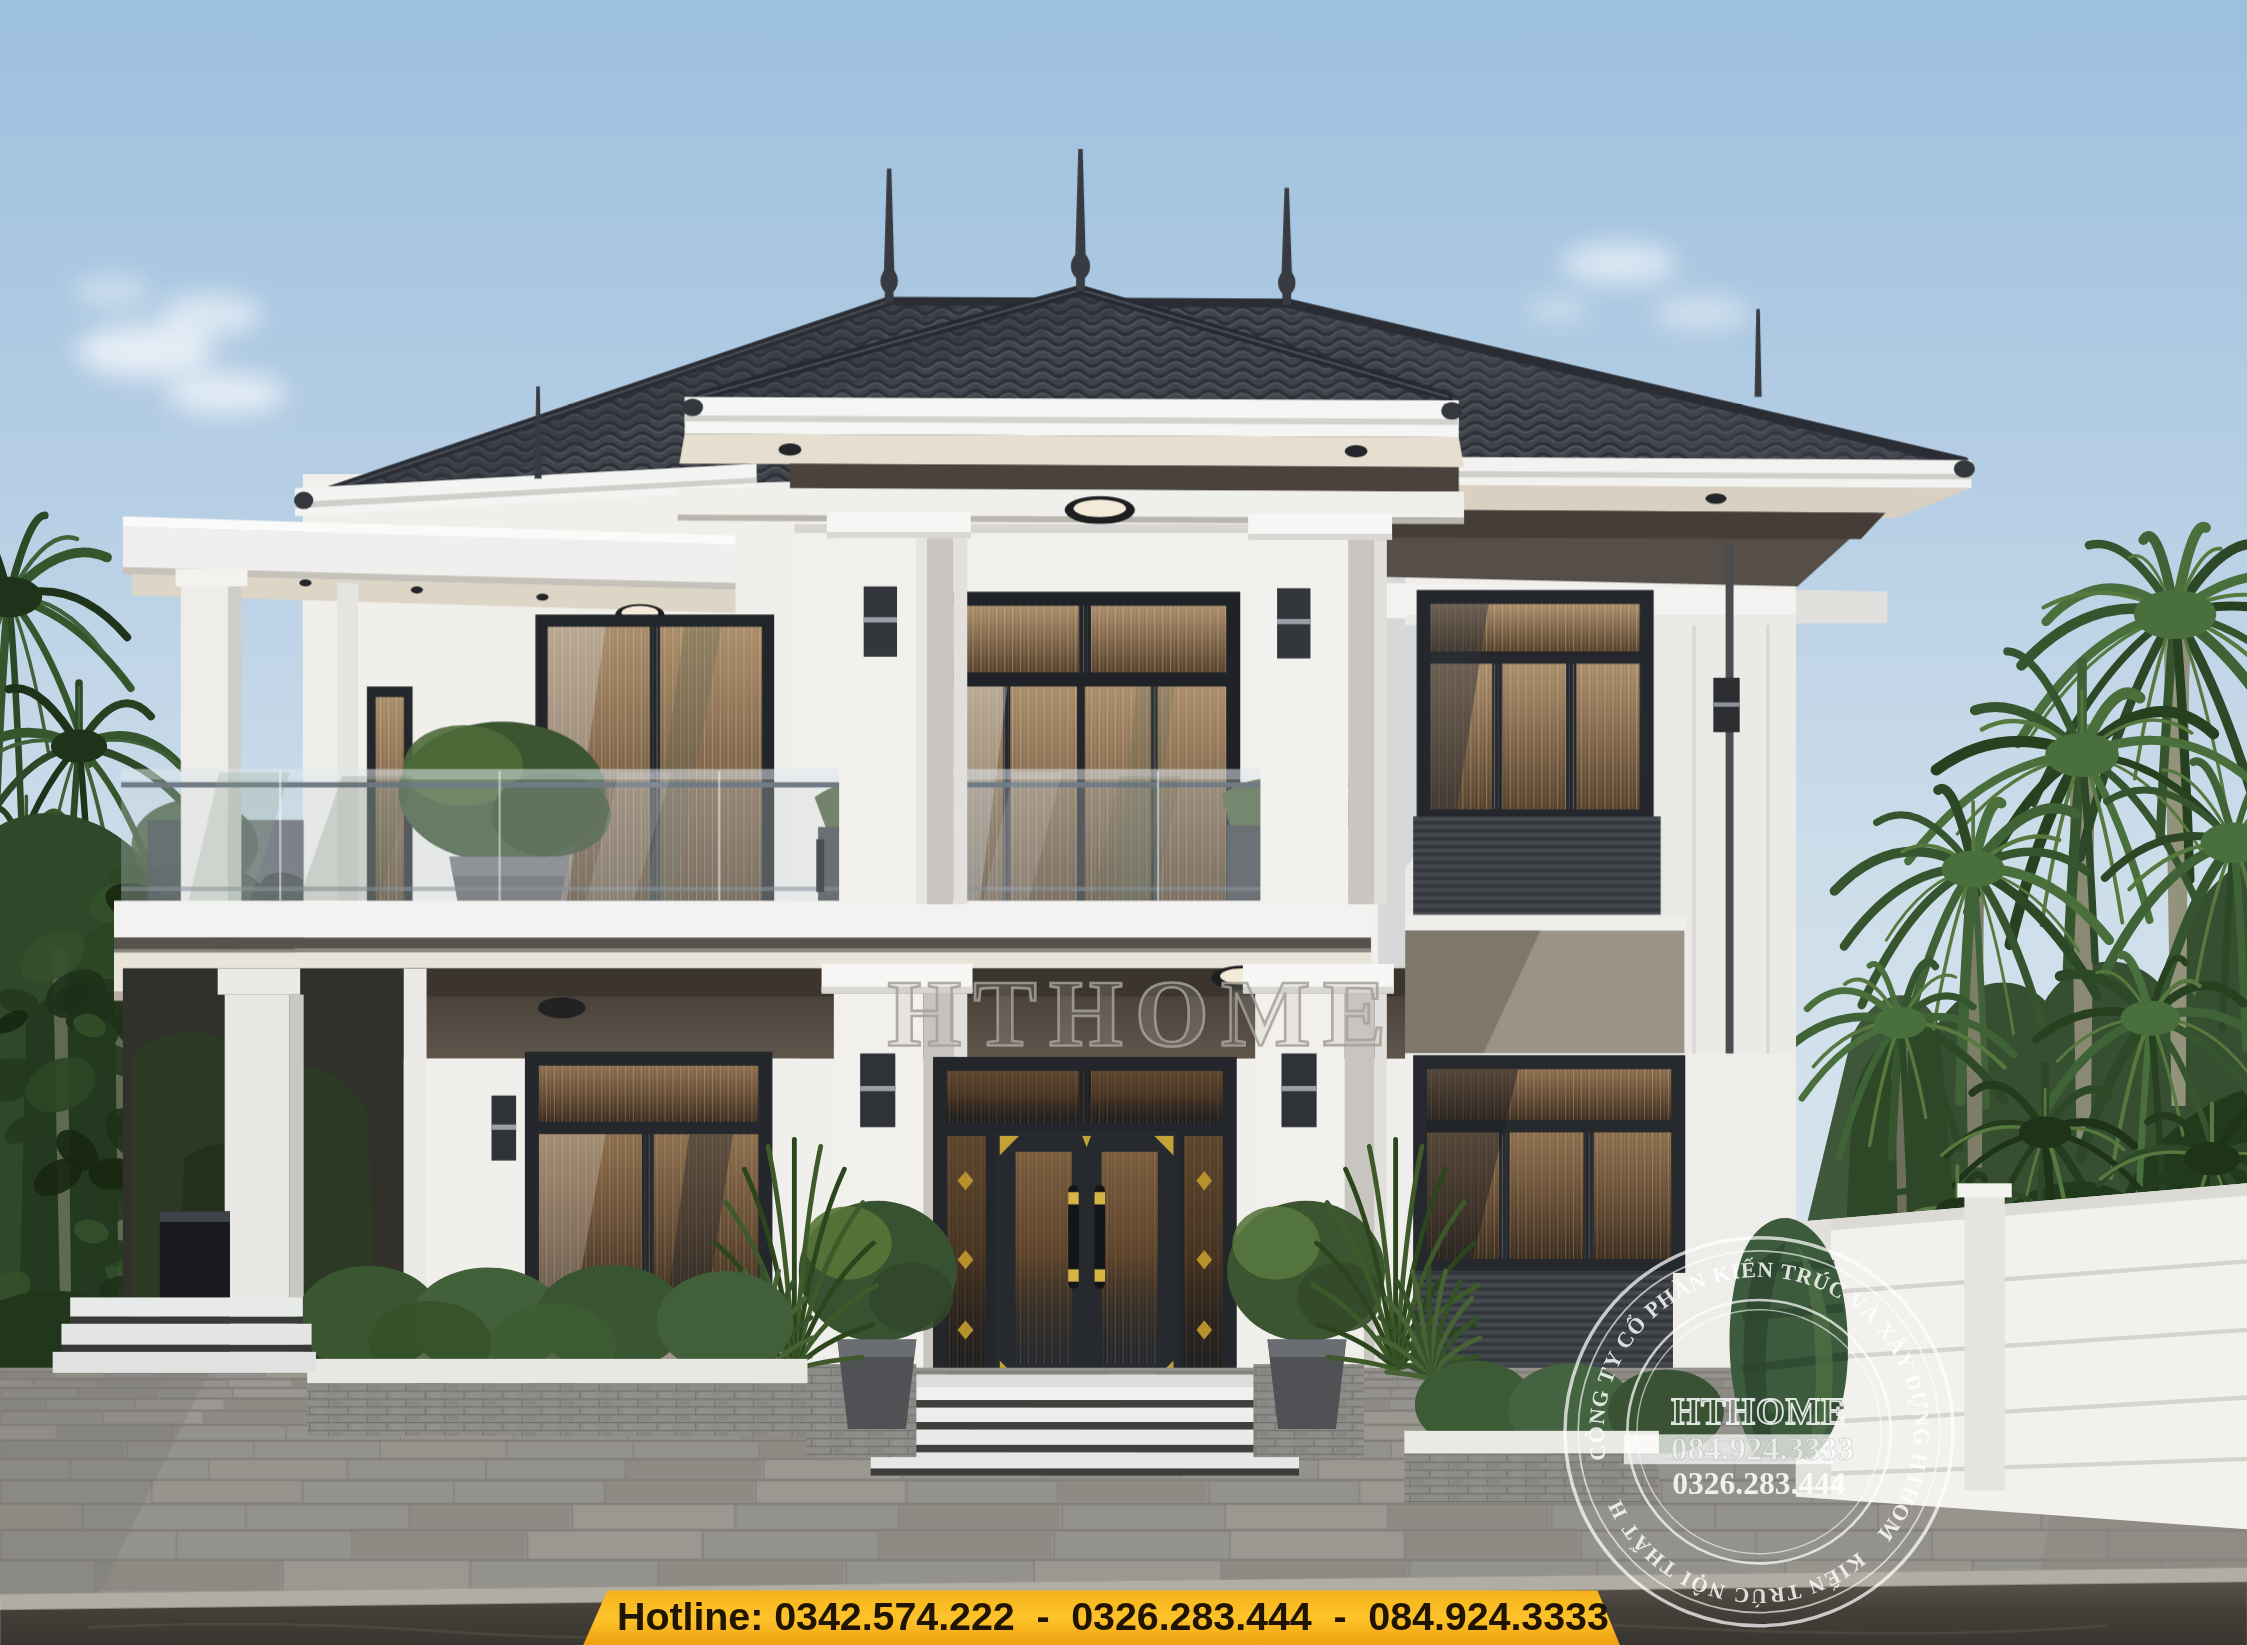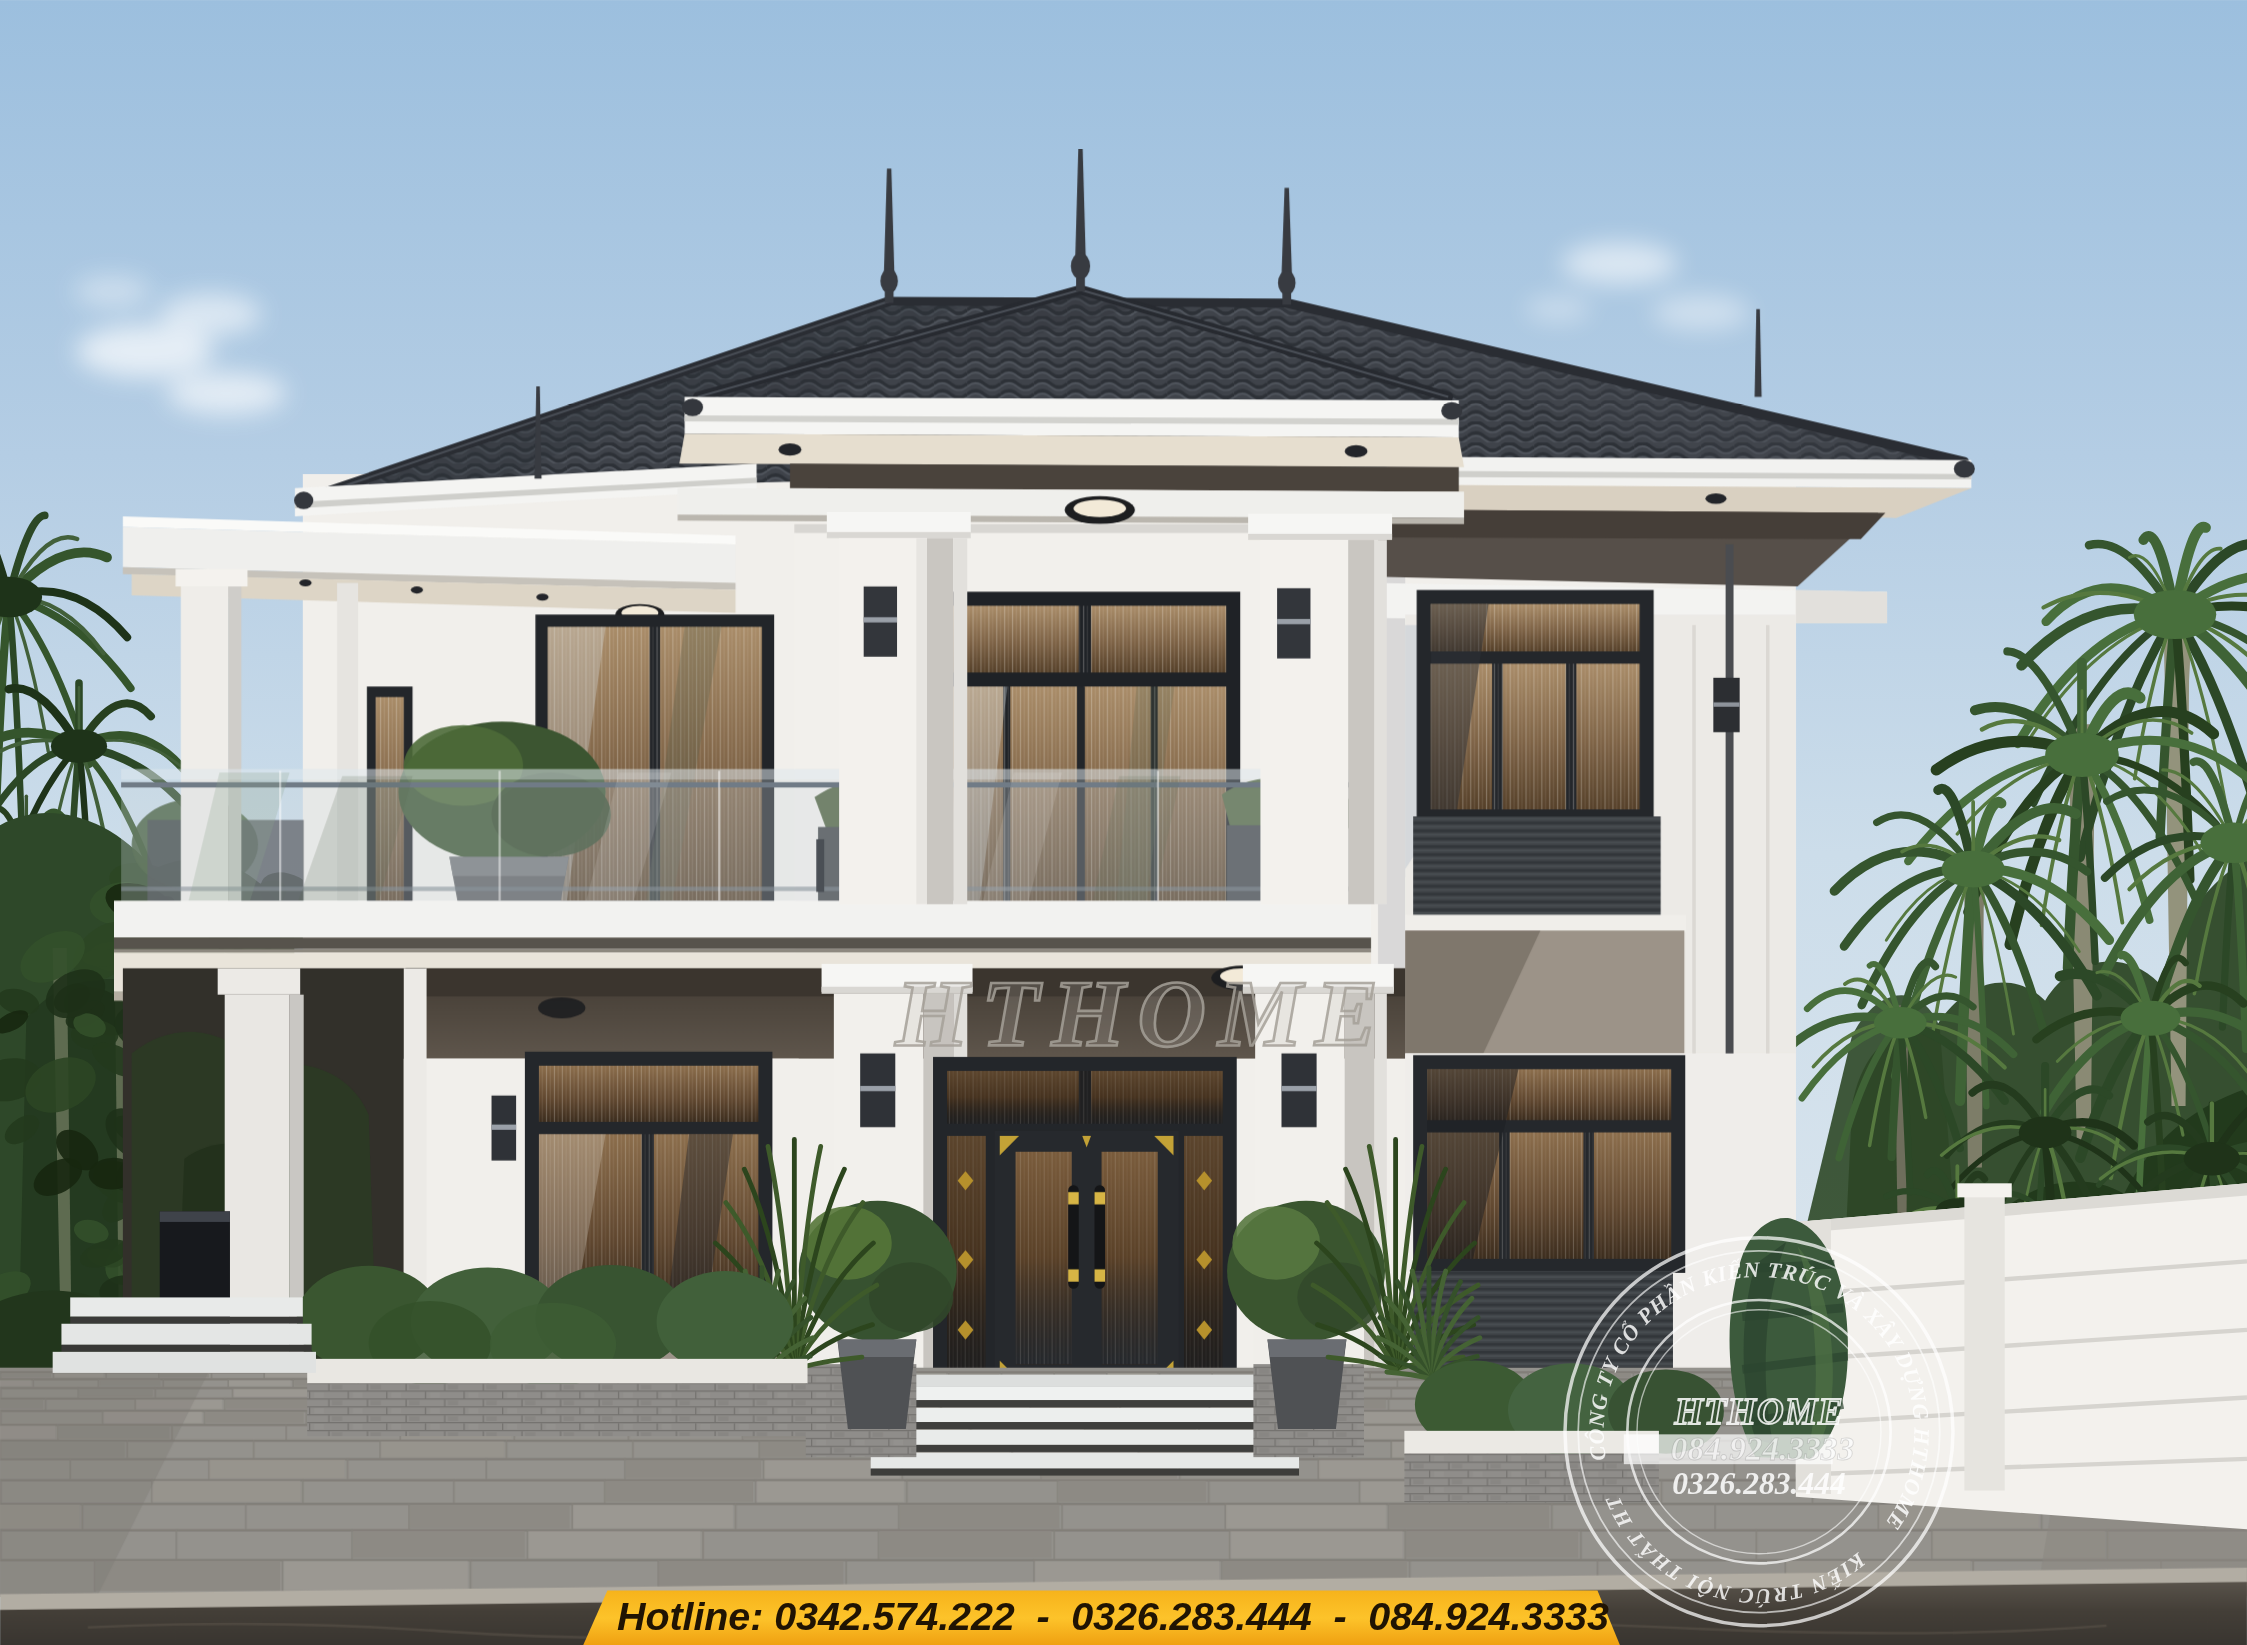--- a/index.html
+++ b/index.html
@@ -1,16 +1,16 @@
 <!DOCTYPE html>
 <html style="font-size:14px"><head>
 <meta charset="utf-8">
 <style>
   html,body{margin:0;padding:0;}
-  #scene{width:2247px;height:1646px;position:relative;overflow:hidden;font-family:"Liberation Sans",sans-serif;background:#cfdfeb;font-style:italic;}
+  #scene{width:2247px;height:1646px;position:relative;overflow:hidden;font-family:"Liberation Sans",sans-serif;background:#cfdfeb;}
 </style>
 </head>
 <body>
 <div id="scene">
 <svg width="2247" height="1646" viewBox="0 0 2560 1875" xmlns="http://www.w3.org/2000/svg">
 <defs>
   <linearGradient id="sky" x1="0" y1="0" x2="0" y2="1">
     <stop offset="0" stop-color="#9cbfde"></stop>
     <stop offset="0.32" stop-color="#b4cde4"></stop>
     <stop offset="0.6" stop-color="#ccddea"></stop>

